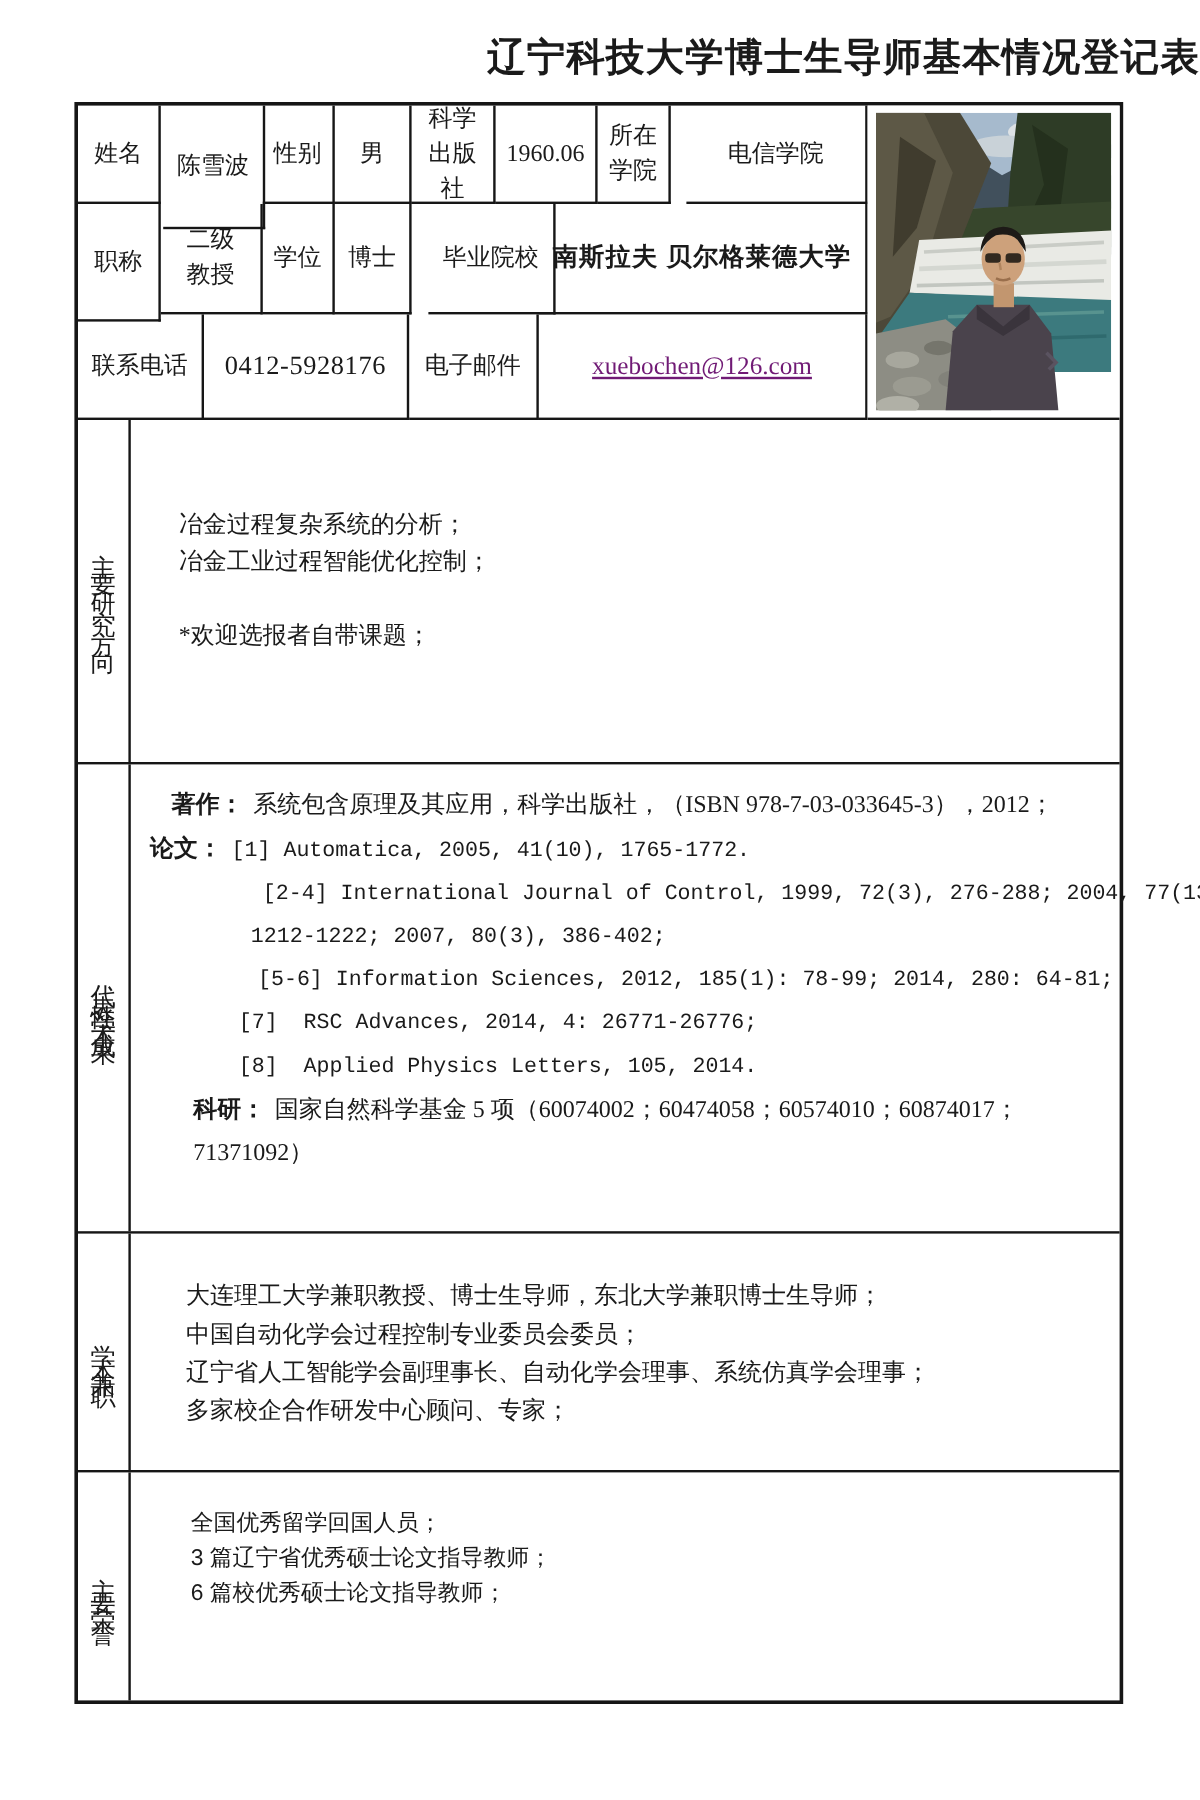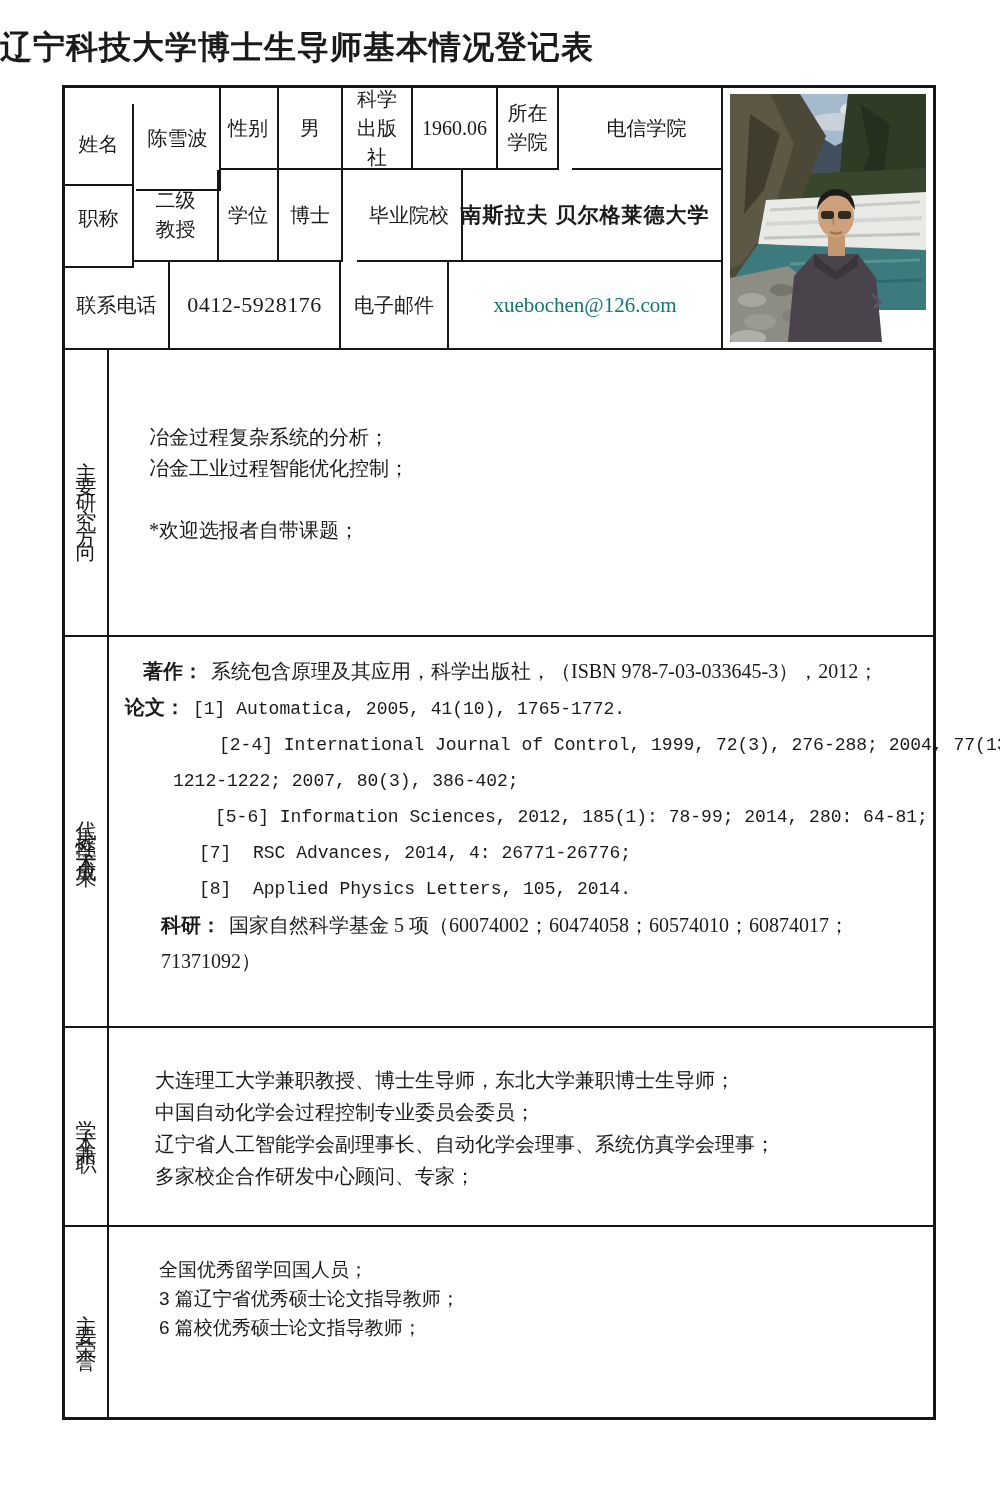--- a/index.html
+++ b/index.html
@@ -2,38 +2,38 @@
 <html><head>
 <meta charset="utf-8">
 <style>
   html,body{margin:0;padding:0;}
   body{
     width:1000px;height:1500px;position:relative;background:#ffffff;
     font-family:"Liberation Serif","DejaVu Serif",serif;color:#1a1a1a;
     overflow:hidden;
   }
   .page-title{
-    position:absolute;left:0;top:26px;width:1000px;text-align:left;
+    position:absolute;left:0;top:26px;width:1000px;text-align:right;
     font-size:32px;font-weight:bold;letter-spacing:1px;
     font-family:"Liberation Serif","DejaVu Serif",serif;
   }
   .table{
     position:absolute;left:62px;top:85px;width:874px;height:1335px;
     border:3px solid #161616;box-sizing:border-box;background:#fff;
   }
   .cell{
     position:absolute;box-sizing:border-box;
     border-right:2px solid #161616;border-bottom:2px solid #161616;
     display:flex;align-items:center;justify-content:center;
     text-align:center;font-size:20px;line-height:1.45;
   }
   .w2{display:inline-block;width:2.15em;}
   .bold-sans{font-family:"Liberation Sans","DejaVu Sans",sans-serif;font-weight:bold;font-size:21px;letter-spacing:1px;}
   .phone{font-size:22px;letter-spacing:0.5px;}
-  .email-link{font-size:21px;color:#0f766e;}
+  .email-link{font-size:21px;text-decoration:underline;color:#701a75;}
   .sect{
     position:absolute;left:0;width:868px;box-sizing:border-box;
     border-bottom:2px solid #161616;
   }
   .sect.nobottom{border-bottom:none;}
   .sect-label{
     position:absolute;left:0;top:0;bottom:0;width:44px;box-sizing:border-box;
     border-right:2px solid #161616;
     display:flex;align-items:center;justify-content:center;
   }
@@ -60,21 +60,21 @@
     display:flex;align-items:center;justify-content:center;background:#fff;
   }
 </style>
 </head>
 <body>
 
 <div class="page-title">辽宁科技大学博士生导师基本情况登记表</div>
 
 <div class="table">
 
-  <div class="cell" style="left:0;top:16px;width:69px;height:82px">
+  <div class="cell" style="left:0;top:0;width:69px;height:82px">
       <span>姓名</span>
     </div>
   <div class="cell" style="left:71px;top:0;width:85px;height:103px">
       <span>陈雪波</span>
     </div>
   <div class="cell" style="left:154px;top:0;width:60px;height:82px">
       <span>性别</span>
     </div>
   <div class="cell" style="left:214px;top:0;width:64px;height:82px">
       <span>男</span>
@@ -185,21 +185,21 @@
   </div>
 
   <div class="sect" style="top:549px;height:391px">
     <div class="sect-label">
         <span class="vtext tight">代表性学术成果</span>
       </div>
     <div class="sect-content" style="padding:16px 12px 0 0">
       <div class="pub-line" style="padding-left:34px"><b>著作：</b><span>系统包含原理及其应用，科学出版社，（ISBN 978-7-03-033645-3），2012；</span></div>
       <div class="pub-line" style="padding-left:16px"><b>论文：</b><span class="mono">[1] Automatica, 2005, 41(10), 1765-1772.</span></div>
       <div class="pub-line mono" style="padding-left:110px">[2-4] International Journal of Control, 1999, 72(3), 276-288; 2004, 77(13),</div>
-      <div class="pub-line mono" style="padding-left:64px">1212-1222; 2007, 80(3), 386-402;</div>
+      <div class="pub-line mono" style="padding-left:100px">1212-1222; 2007, 80(3), 386-402;</div>
       <div class="pub-line mono" style="padding-left:106px">[5-6] Information Sciences, 2012, 185(1): 78-99; 2014, 280: 64-81;</div>
       <div class="pub-line mono" style="padding-left:90px">[7]  RSC Advances, 2014, 4: 26771-26776;</div>
       <div class="pub-line mono" style="padding-left:90px">[8]  Applied Physics Letters, 105, 2014.</div>
       <div class="pub-line" style="padding-left:52px;white-space:normal"><b>科研：</b><span>国家自然科学基金 5 项（60074002；60474058；60574010；60874017；71371092）</span></div>
     </div>
   </div>
 
   <div class="sect" style="top:940px;height:199px">
     <div class="sect-label">
         <span class="vtext" style="letter-spacing:12px">学术兼职</span>

